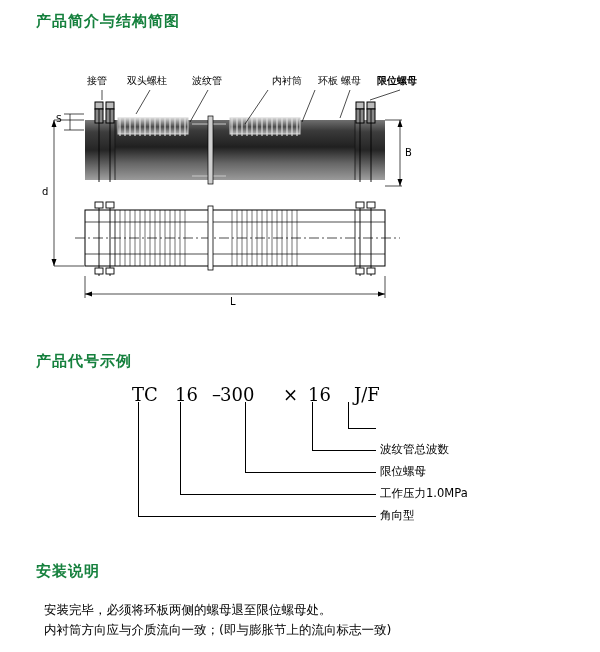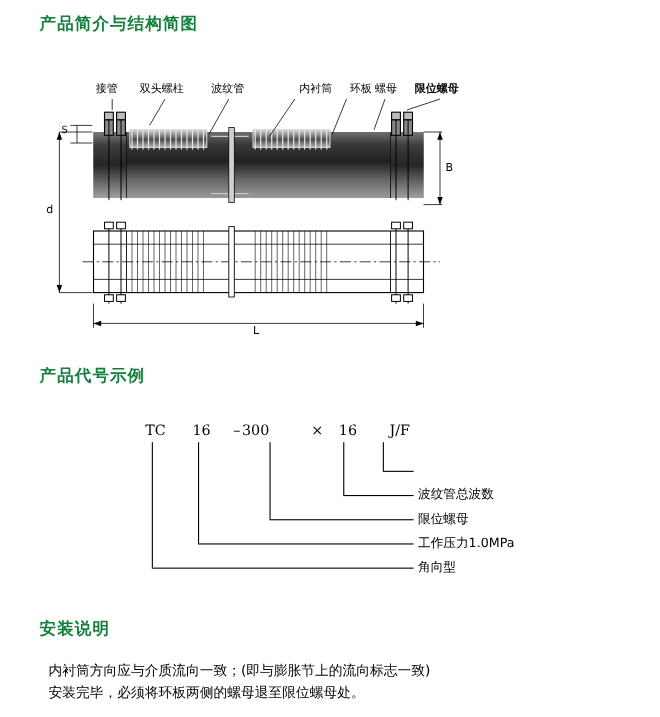--- a/index.html
+++ b/index.html
@@ -14,21 +14,21 @@
   .section-title{
     position:absolute;
     left:36px;
     font-size:15px;
     font-weight:bold;
     color:#15803d;
     letter-spacing:1px;
     white-space:nowrap;
   }
   #title-1{top:12px;}
-  #title-2{top:332px;}
+  #title-2{top:352px;}
   #title-3{top:562px;}
 
   
   #figure-1{
     position:absolute;
     left:40px;top:62px;
     width:520px;height:250px;
   }
   .fig-label{
     position:absolute;
@@ -38,21 +38,21 @@
   }
 
   
   #figure-2{
     position:absolute;
     left:40px;top:378px;
     width:520px;height:160px;
   }
   .code-token{
     position:absolute;
-    font-size:13px;
+    font-size:18px;
     font-family:"DejaVu Serif","Liberation Serif",serif;
     white-space:nowrap;
   }
   .code-desc{
     position:absolute;
     font-size:11.5px;
     white-space:nowrap;
   }
   .vline{position:absolute;background:#000;width:1px;}
   .hline{position:absolute;background:#000;height:1px;}
@@ -308,15 +308,15 @@
   <div class="vline" style="left:98px;top:24px;height:114px;"></div>
   <div class="hline" style="left:98px;top:138px;width:238px;"></div>
 
   <div class="code-desc" style="left:340px;top:64px;">波纹管总波数</div>
   <div class="code-desc" style="left:340px;top:86px;">限位螺母</div>
   <div class="code-desc" style="left:340px;top:108px;">工作压力1.0MPa</div>
   <div class="code-desc" style="left:340px;top:130px;">角向型</div>
 </div>
 
 <div id="install-text">
+  <div>安装完毕，必须将环板两侧的螺母退至限位螺母处。</div>
   <div>内衬筒方向应与介质流向一致；(即与膨胀节上的流向标志一致)</div>
-  <div>安装完毕，必须将环板两侧的螺母退至限位螺母处。</div>
 </div>
 
 </body></html>

